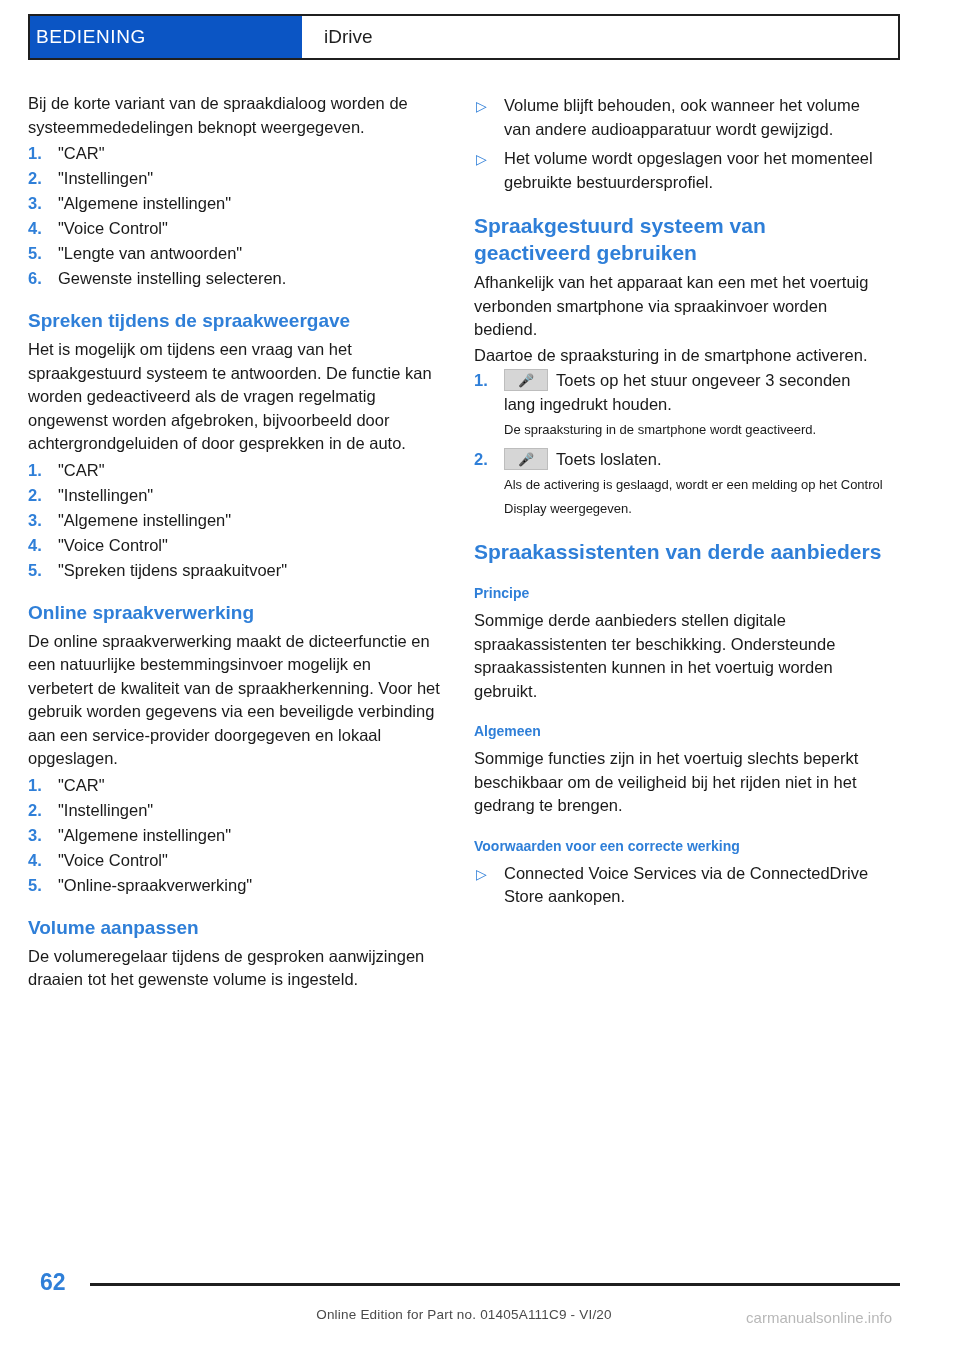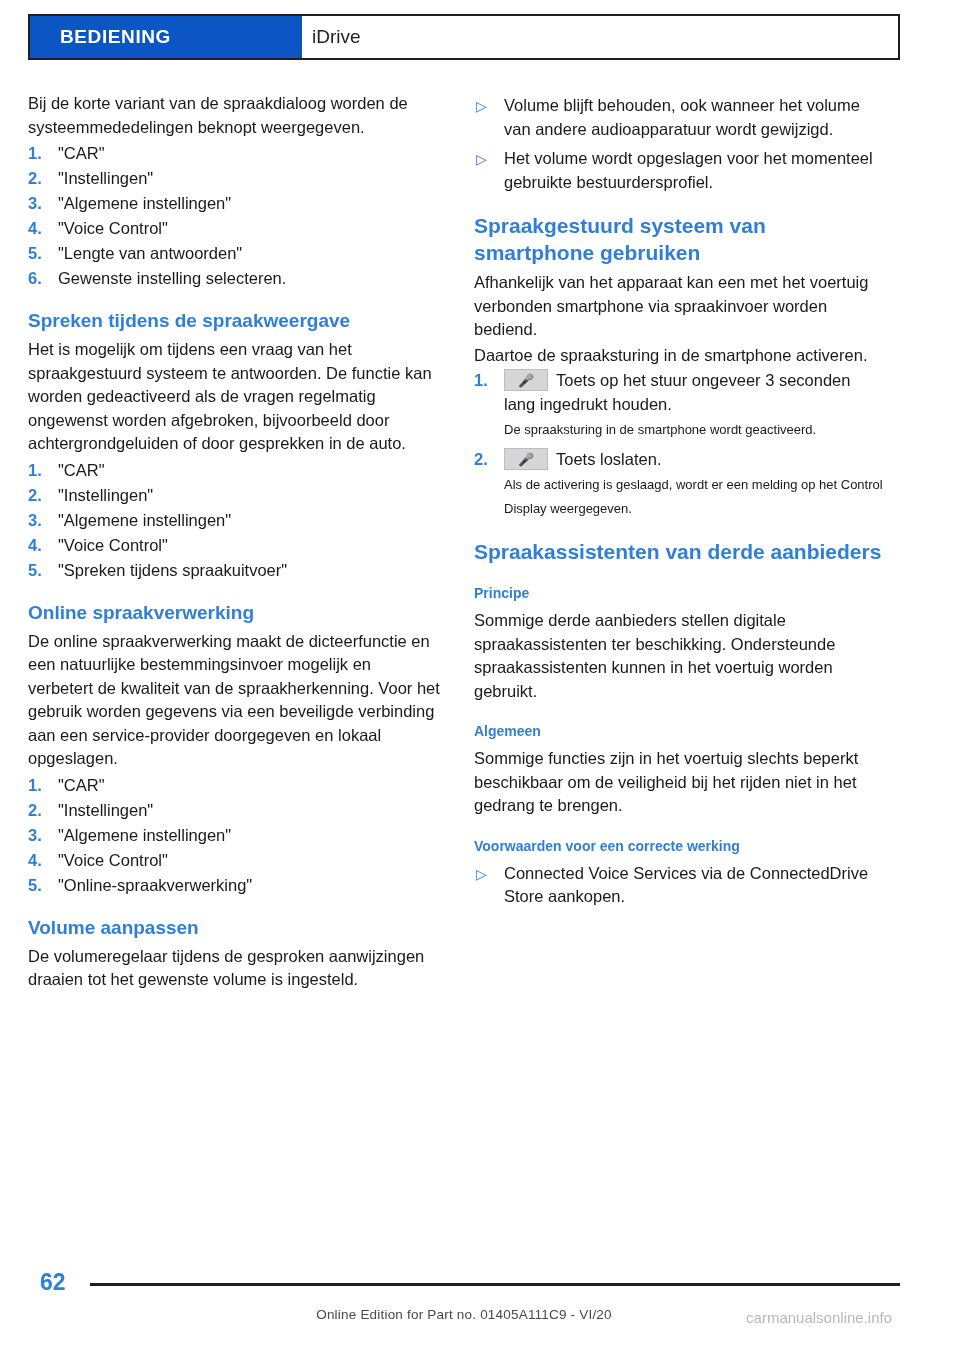--- a/index.html
+++ b/index.html
@@ -24,34 +24,34 @@
     left: 28px;
     width: 872px;
     height: 46px;
     border: 2px solid #1f1f1f;
     display: flex;
     align-items: stretch;
   }
   .header-tab {
     background: #0b55c4;
     color: #ffffff;
-    font-weight: bold;
+    font-weight: normal;
     font-size: 19px;
     letter-spacing: 0.6px;
     display: flex;
     align-items: center;
-    padding: 0 30px;
+    padding: 0 6px;
     min-width: 272px;
   }
   .header-title {
     color: #1f1f1f;
     font-size: 19px;
     display: flex;
     align-items: center;
-    padding-left: 10px;
+    padding-left: 22px;
   }
 
   
   .columns {
     position: absolute;
     top: 92px;
     left: 28px;
     width: 872px;
     display: flex;
     gap: 34px;
@@ -266,21 +266,21 @@
 
     </div>
 
     <div class="col">
 
       <ul class="trilist">
         <li><span class="tri">▷</span><span>Volume blijft behouden, ook wanneer het volume van andere audioapparatuur wordt gewijzigd.</span></li>
         <li><span class="tri">▷</span><span>Het volume wordt opgeslagen voor het momenteel gebruikte bestuurdersprofiel.</span></li>
       </ul>
 
-      <h2 class="head big">Spraakgestuurd systeem van smartphone gebruiken</h2>
+      <h2 class="head big">Spraakgestuurd systeem van geactiveerd gebruiken</h2>
       <p class="body">Afhankelijk van het apparaat kan een met het voertuig verbonden smartphone via spraakinvoer worden bediend.</p>
       <p class="body">Daartoe de spraaksturing in de smartphone activeren.</p>
 
       <div class="stepicon-item">
         <span class="num">1.</span>
         <span class="mic-chip"><span class="glyph">🎤</span></span><span>Toets op het stuur ongeveer 3 seconden lang ingedrukt houden.</span>
       </div>
       <p class="cont-line">De spraaksturing in de smartphone wordt geactiveerd.</p>
 
       <div class="stepicon-item" style="margin-top:6px;">

